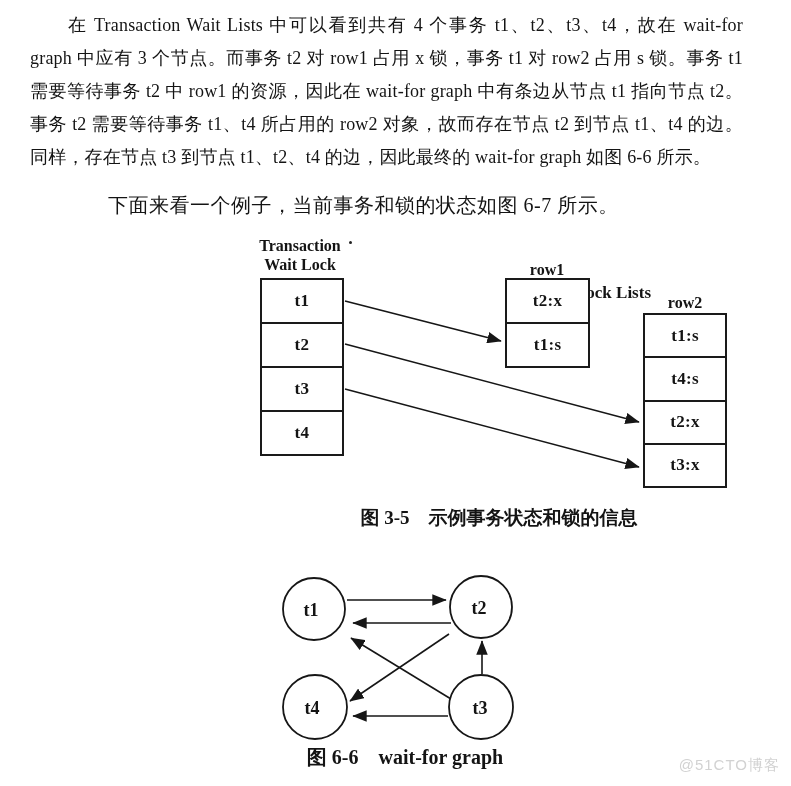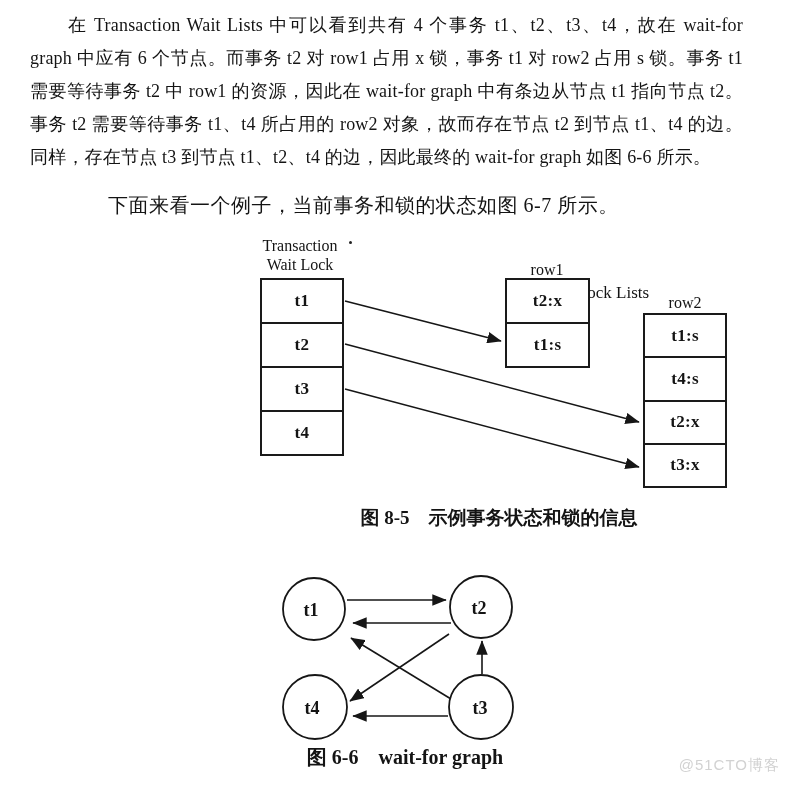--- a/index.html
+++ b/index.html
@@ -15,21 +15,21 @@
     font-size:18px;height:33px;line-height:33px;white-space:nowrap;
     letter-spacing:0.2px;
   }
   .pline.just{white-space:normal;text-align:justify;text-align-last:justify;height:33px;overflow:hidden;}
   .pline.indent{padding-left:38px;}
   .intro{
     position:absolute;left:108px;top:192px;font-size:20px;line-height:26px;
     letter-spacing:0.5px;
   }
   
-  .flabel{position:absolute;text-align:center;font-weight:400;font-size:16px;line-height:18px;}
+  .flabel{position:absolute;text-align:center;font-weight:700;font-size:16px;line-height:18px;}
   .tbl{
     position:absolute;border:2px solid #1a1a1a;background:#fff;
     display:flex;flex-direction:column;box-sizing:border-box;
   }
   .tbl .cell{
     flex:1;border-top:2px solid #1a1a1a;display:flex;align-items:center;justify-content:center;
     font-size:17px;font-weight:600;letter-spacing:0.3px;
   }
   .tbl .cell:first-child{border-top:none;}
   .caption{position:absolute;text-align:center;font-weight:600;}
@@ -50,21 +50,21 @@
     font-family:"Liberation Sans","DejaVu Sans",sans-serif;letter-spacing:1px;margin-left:18px;
   }
 </style>
 </head>
 <body>
 
 <div class="page">
 
   <div class="paragraph">
     <div class="pline just indent">在 Transaction Wait Lists 中可以看到共有 4 个事务 t1、t2、t3、t4，故在 wait-for</div>
-    <div class="pline just">graph 中应有 6 个节点。而事务 t2 对 row1 占用 x 锁，事务 t1 对 row2 占用 s 锁。事务 t1</div>
+    <div class="pline just">graph 中应有 3 个节点。而事务 t2 对 row1 占用 x 锁，事务 t1 对 row2 占用 s 锁。事务 t1</div>
     <div class="pline just">需要等待事务 t2 中 row1 的资源，因此在 wait-for graph 中有条边从节点 t1 指向节点 t2。</div>
     <div class="pline just">事务 t2 需要等待事务 t1、t4 所占用的 row2 对象，故而存在节点 t2 到节点 t1、t4 的边。</div>
     <div class="pline">同样，存在节点 t3 到节点 t1、t2、t4 的边，因此最终的 wait-for graph 如图 6-6 所示。</div>
   </div>
 
   <div class="intro">下面来看一个例子，当前事务和锁的状态如图 6-7 所示。</div>
 
   <div class="flabel" style="left:250px;top:237px;width:100px;">Transaction</div>
   <div class="flabel" style="left:250px;top:256px;width:100px;">Wait Lock</div>
   <div class="stray-dot"></div>
@@ -84,21 +84,21 @@
     <div class="cell">t1:s</div>
   </div>
 
   <div class="tbl" style="left:643px;top:313px;width:84px;height:175px;">
     <div class="cell">t1:s</div>
     <div class="cell">t4:s</div>
     <div class="cell">t2:x</div>
     <div class="cell">t3:x</div>
   </div>
 
-  <div class="caption cap65">图 8-5　示例事务状态和锁的信息</div>
+  <div class="caption cap65">图 3-5　示例事务状态和锁的信息</div>
   <div class="caption cap66">图 6-6　wait-for graph</div>
 
   <svg class="overlay" width="791" height="786" viewBox="0 0 791 786">
     <defs>
       <marker id="ah" viewBox="0 0 10 8" refX="9.5" refY="4" markerWidth="9" markerHeight="7.2" orient="auto">
         <path d="M0,0 L10,4 L0,8 z" fill="#161616"></path>
       </marker>
     </defs>
 
     <g>

